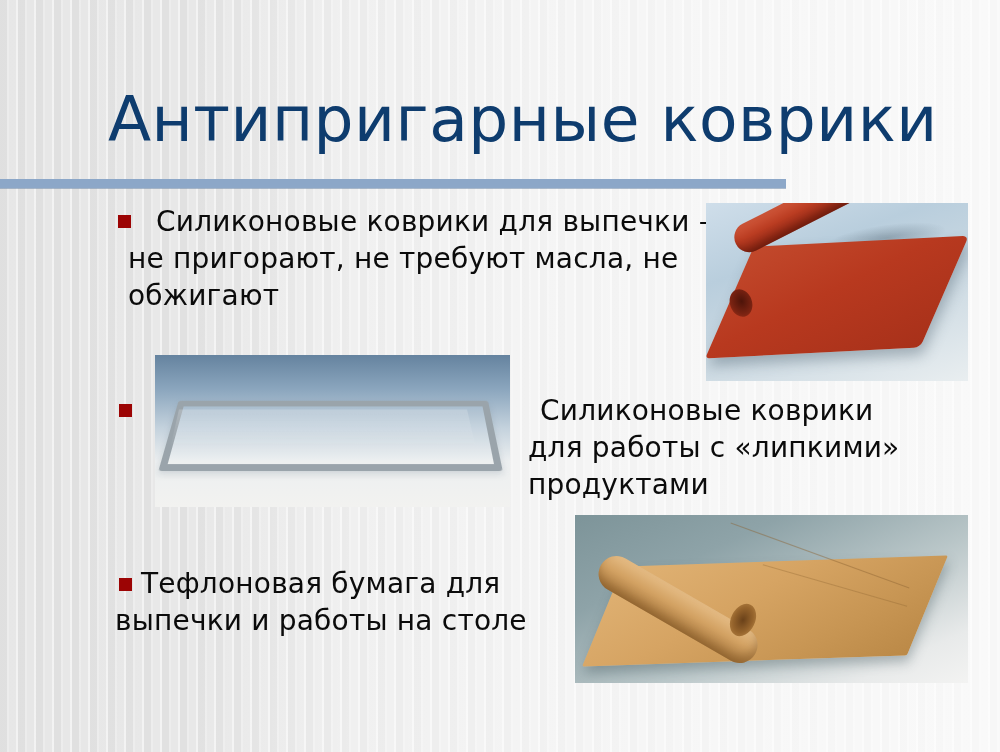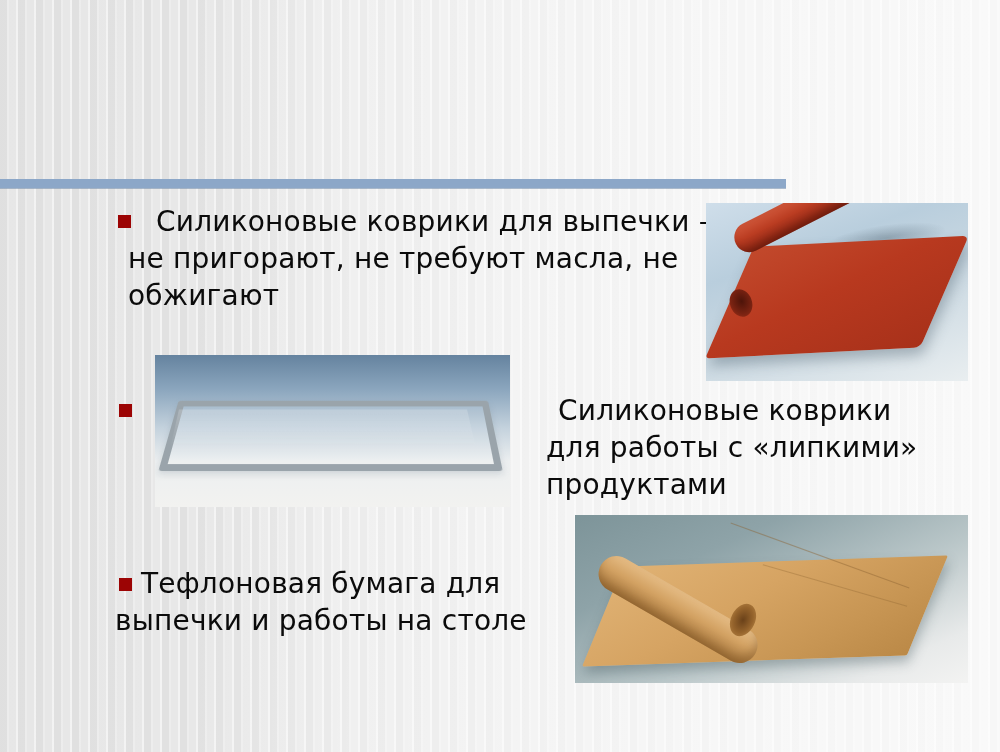--- a/index.html
+++ b/index.html
@@ -90,21 +90,21 @@
   #b1-marker { left: 118px; top: 215px; }
   #b1-text {
     left: 128px;
     top: 203px;
     width: 585px;
     text-indent: 28px;
   }
 
   #b2-marker { left: 119px; top: 404px; }
   #b2-text {
-    left: 546px;
+    left: 528px;
     top: 392px;
     width: 400px;
     text-indent: 12px;
   }
 
   #b3-marker { left: 119px; top: 578px; }
   #b3-text {
     left: 115px;
     top: 565px;
     width: 440px;
@@ -259,20 +259,21 @@
   }
 </style>
 </head>
 <body>
 
 <div id="slide">
 
   <div id="bg-stripes"></div>
   <div id="bg-wash"></div>
 
+  <div id="title">Антипригарные коврики</div>
 
   <div id="title-rule"></div>
 
   <div class="bullet-marker" id="b1-marker"></div>
   <div class="body-text" id="b1-text">Силиконовые коврики для выпечки – не пригорают, не требуют масла, не обжигают</div>
 
   <div class="bullet-marker" id="b2-marker"></div>
   <div class="body-text" id="b2-text">Силиконовые коврики для работы с «липкими» продуктами</div>
 
   <div class="bullet-marker" id="b3-marker"></div>

